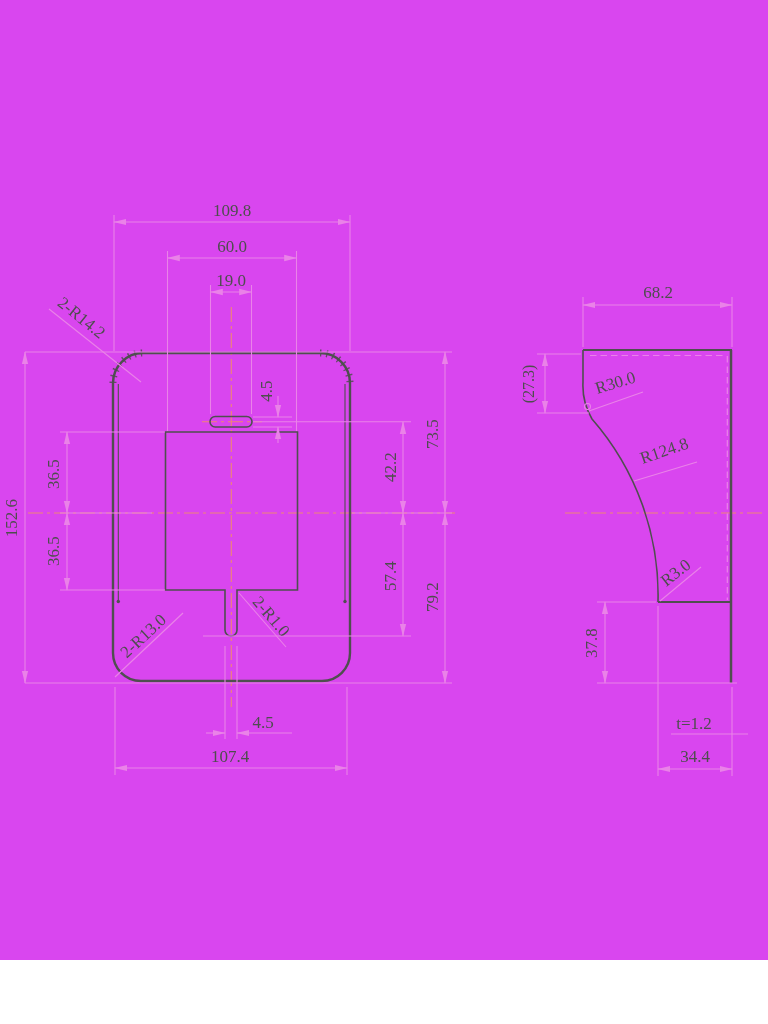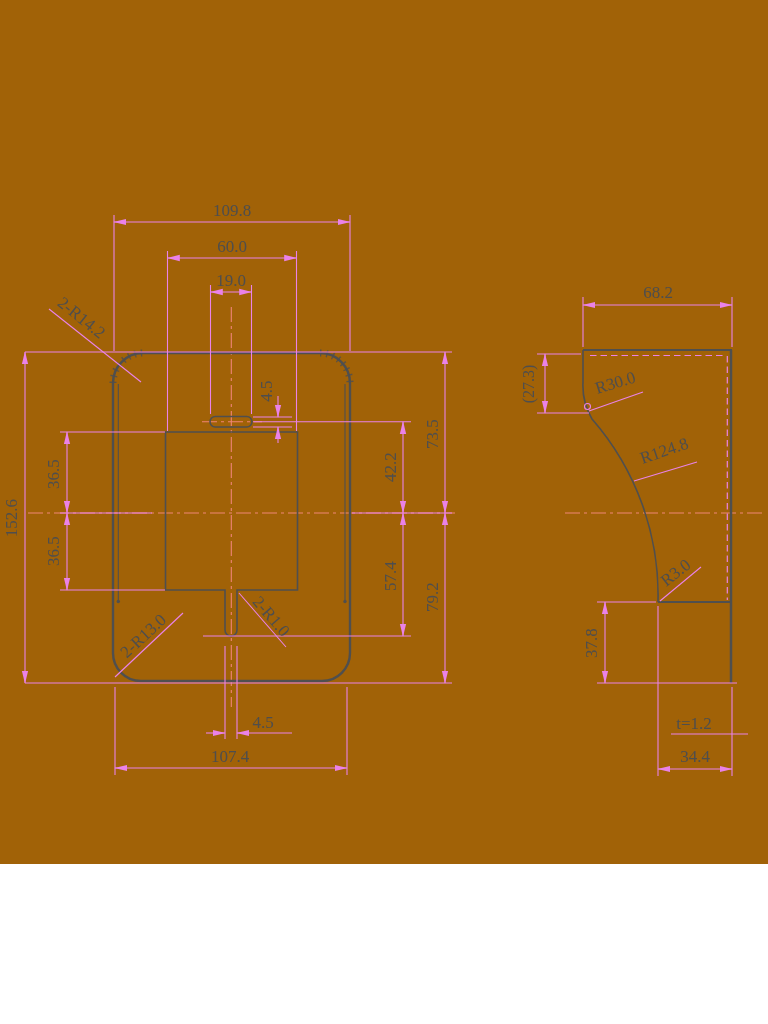--- a/index.html
+++ b/index.html
@@ -1,16 +1,16 @@
 <!DOCTYPE html>
 <html><head>
 <meta charset="utf-8">
 <style>
   html,body{margin:0;padding:0;background:#ffffff;}
-  #canvas{position:relative;width:768px;height:864px;background:#a16207;overflow:hidden;
+  #canvas{position:relative;width:768px;height:960px;background:#d946ef;overflow:hidden;
           font-family:"Liberation Serif", serif;}
   svg{position:absolute;left:0;top:0;}
   .dim{stroke:#ea82e8;stroke-width:1.1;fill:none;}
   .dimd{stroke:#ea82e8;stroke-width:1.2;fill:none;stroke-dasharray:6.5 4;}
   .out{stroke:#4f4f4f;fill:none;}
   .cl{stroke:#ef8576;stroke-width:1.1;fill:none;stroke-dasharray:15 4 3 4;}
   .hatch{stroke:#4f4f4f;fill:none;stroke-width:7;stroke-dasharray:1.4 5;opacity:.85;}
   text{fill:#4e4e4e;font-size:17px;font-family:"Liberation Serif", serif;}
   text.sm{font-size:16px;}
 </style>

